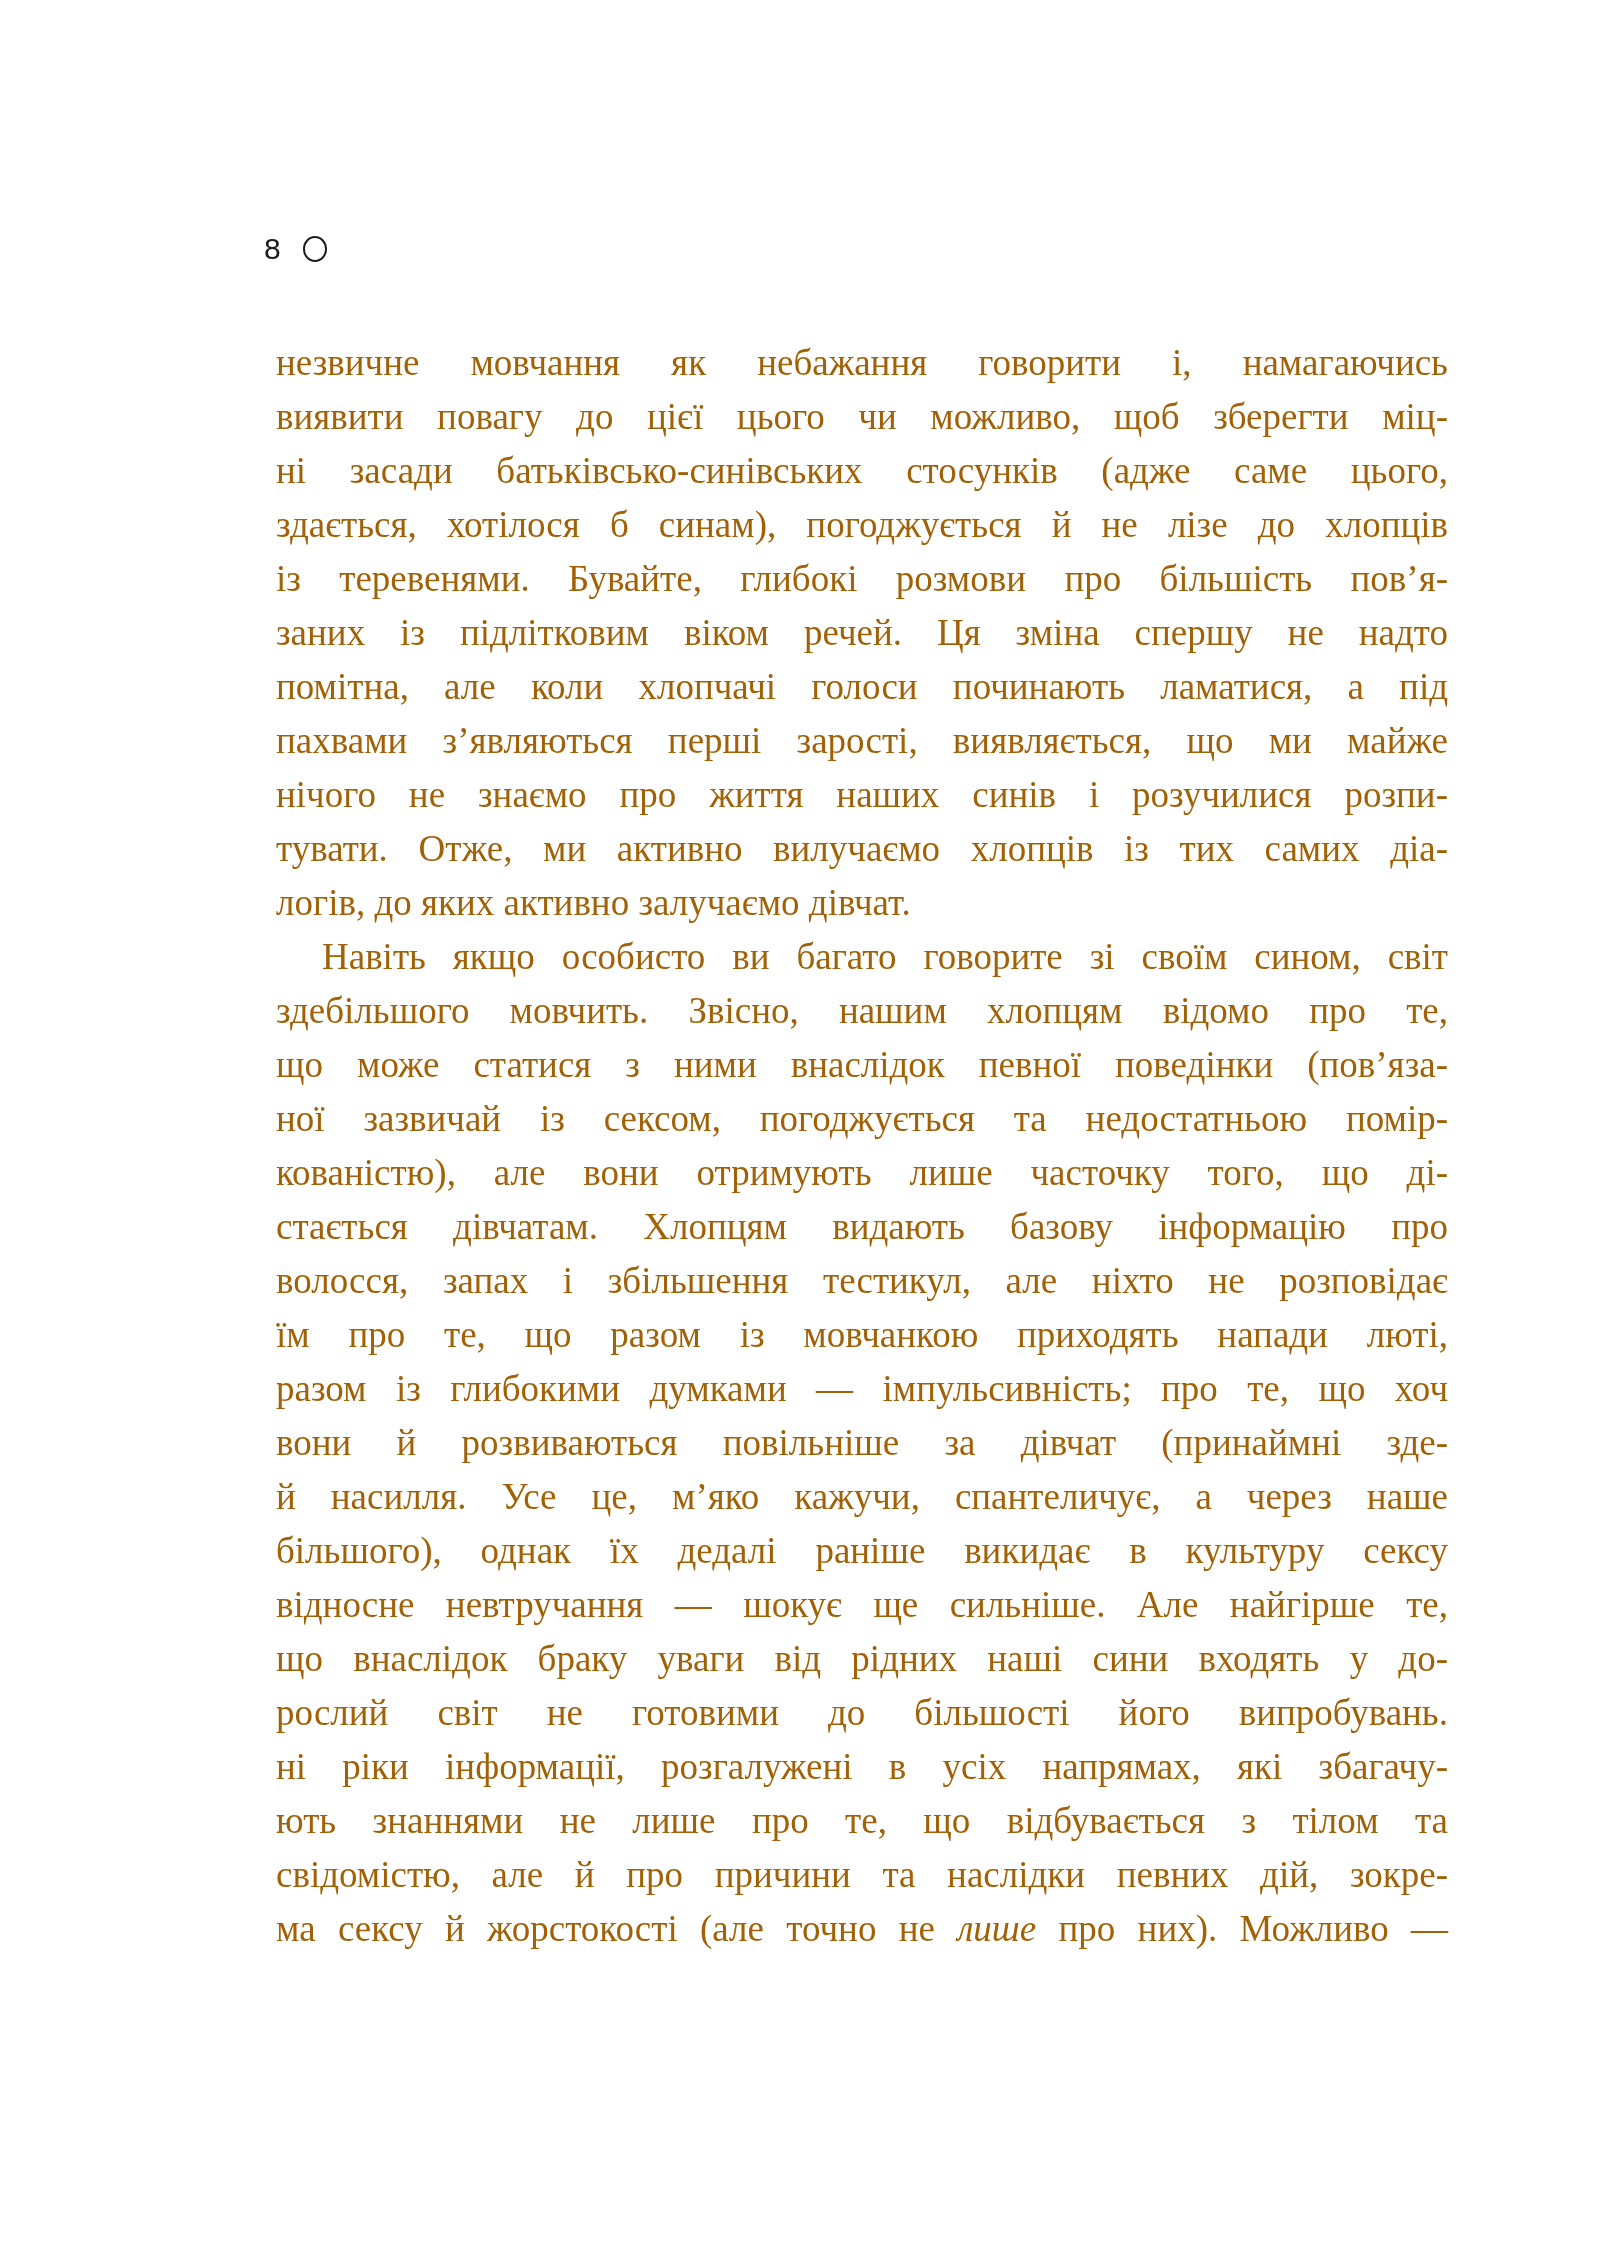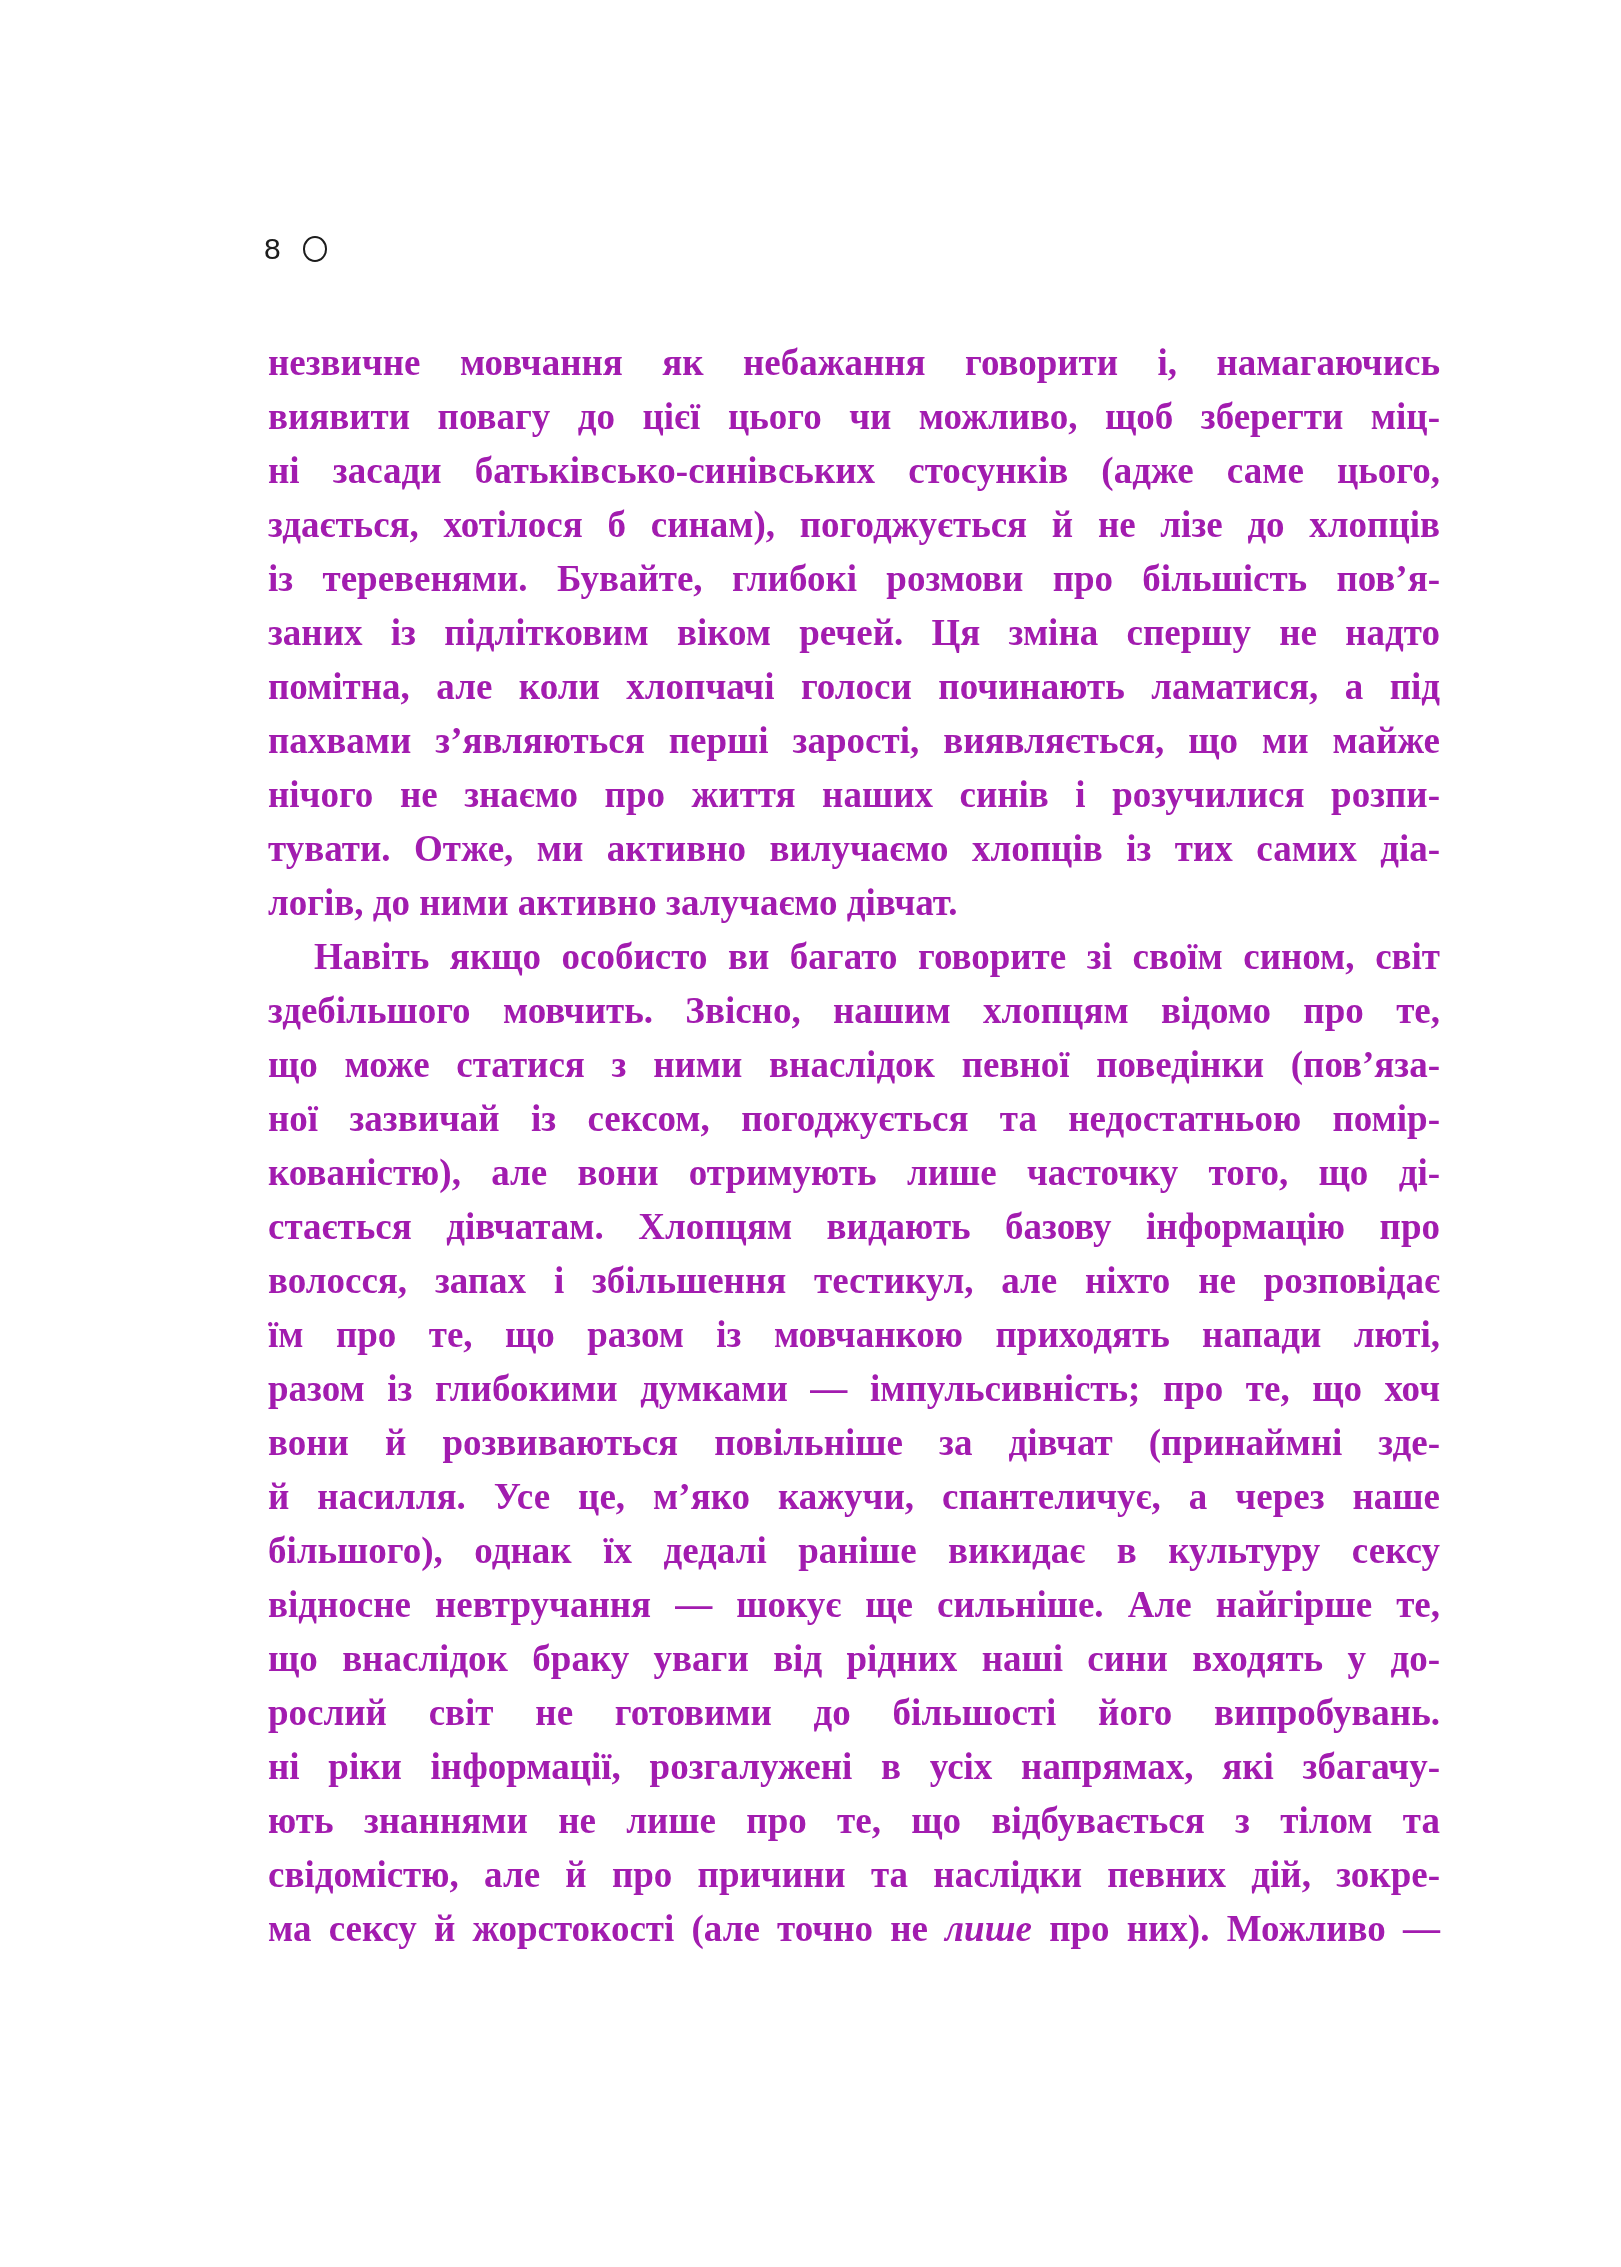--- a/index.html
+++ b/index.html
@@ -39,27 +39,26 @@
     height: 22px;
     border: 2.8px solid #1c1c1c;
     border-radius: 50%;
     margin-left: 22px;
     margin-right: 30px;
     box-sizing: content-box;
   }
   
   .body-text {
     position: absolute;
-    left: 268px;
+    left: 276px;
     top: 336px;
     width: 1172px;
     font-size: 37px;
     line-height: 54px;
-    color: #a21caf;
-    font-weight: bold;
+    color: #a16207;
   }
   .paragraph {
     margin: 0;
     padding: 0;
   }
   .line {
     text-align: justify;
     text-align-last: justify;
     white-space: normal;
   }
@@ -88,21 +87,21 @@
         <div class="line"><span>незвичне мовчання як небажання говорити і, намагаючись</span></div>
         <div class="line"><span>виявити повагу до цієї цього чи можливо, щоб зберегти міц-</span></div>
         <div class="line"><span>ні засади батьківсько-синівських стосунків (адже саме цього,</span></div>
         <div class="line"><span>здається, хотілося б синам), погоджується й не лізе до хлопців</span></div>
         <div class="line"><span>із теревенями. Бувайте, глибокі розмови про більшість пов’я-</span></div>
         <div class="line"><span>заних із підлітковим віком речей. Ця зміна спершу не надто</span></div>
         <div class="line"><span>помітна, але коли хлопчачі голоси починають ламатися, а під</span></div>
         <div class="line"><span>пахвами з’являються перші зарості, виявляється, що ми майже</span></div>
         <div class="line"><span>нічого не знаємо про життя наших синів і розучилися розпи-</span></div>
         <div class="line"><span>тувати. Отже, ми активно вилучаємо хлопців із тих самих діа-</span></div>
-        <div class="line last-left"><span>логів, до ними активно залучаємо дівчат.</span></div>
+        <div class="line last-left"><span>логів, до яких активно залучаємо дівчат.</span></div>
       </div>
       <div class="paragraph">
         <div class="line indent"><span>Навіть якщо особисто ви багато говорите зі своїм сином, світ</span></div>
         <div class="line"><span>здебільшого мовчить. Звісно, нашим хлопцям відомо про те,</span></div>
         <div class="line"><span>що може статися з ними внаслідок певної поведінки (пов’яза-</span></div>
         <div class="line"><span>ної зазвичай із сексом, погоджується та недостатньою помір-</span></div>
         <div class="line"><span>кованістю), але вони отримують лише часточку того, що ді-</span></div>
         <div class="line"><span>стається дівчатам. Хлопцям видають базову інформацію про</span></div>
         <div class="line"><span>волосся, запах і збільшення тестикул, але ніхто не розповідає</span></div>
         <div class="line"><span>їм про те, що разом із мовчанкою приходять напади люті,</span></div>

